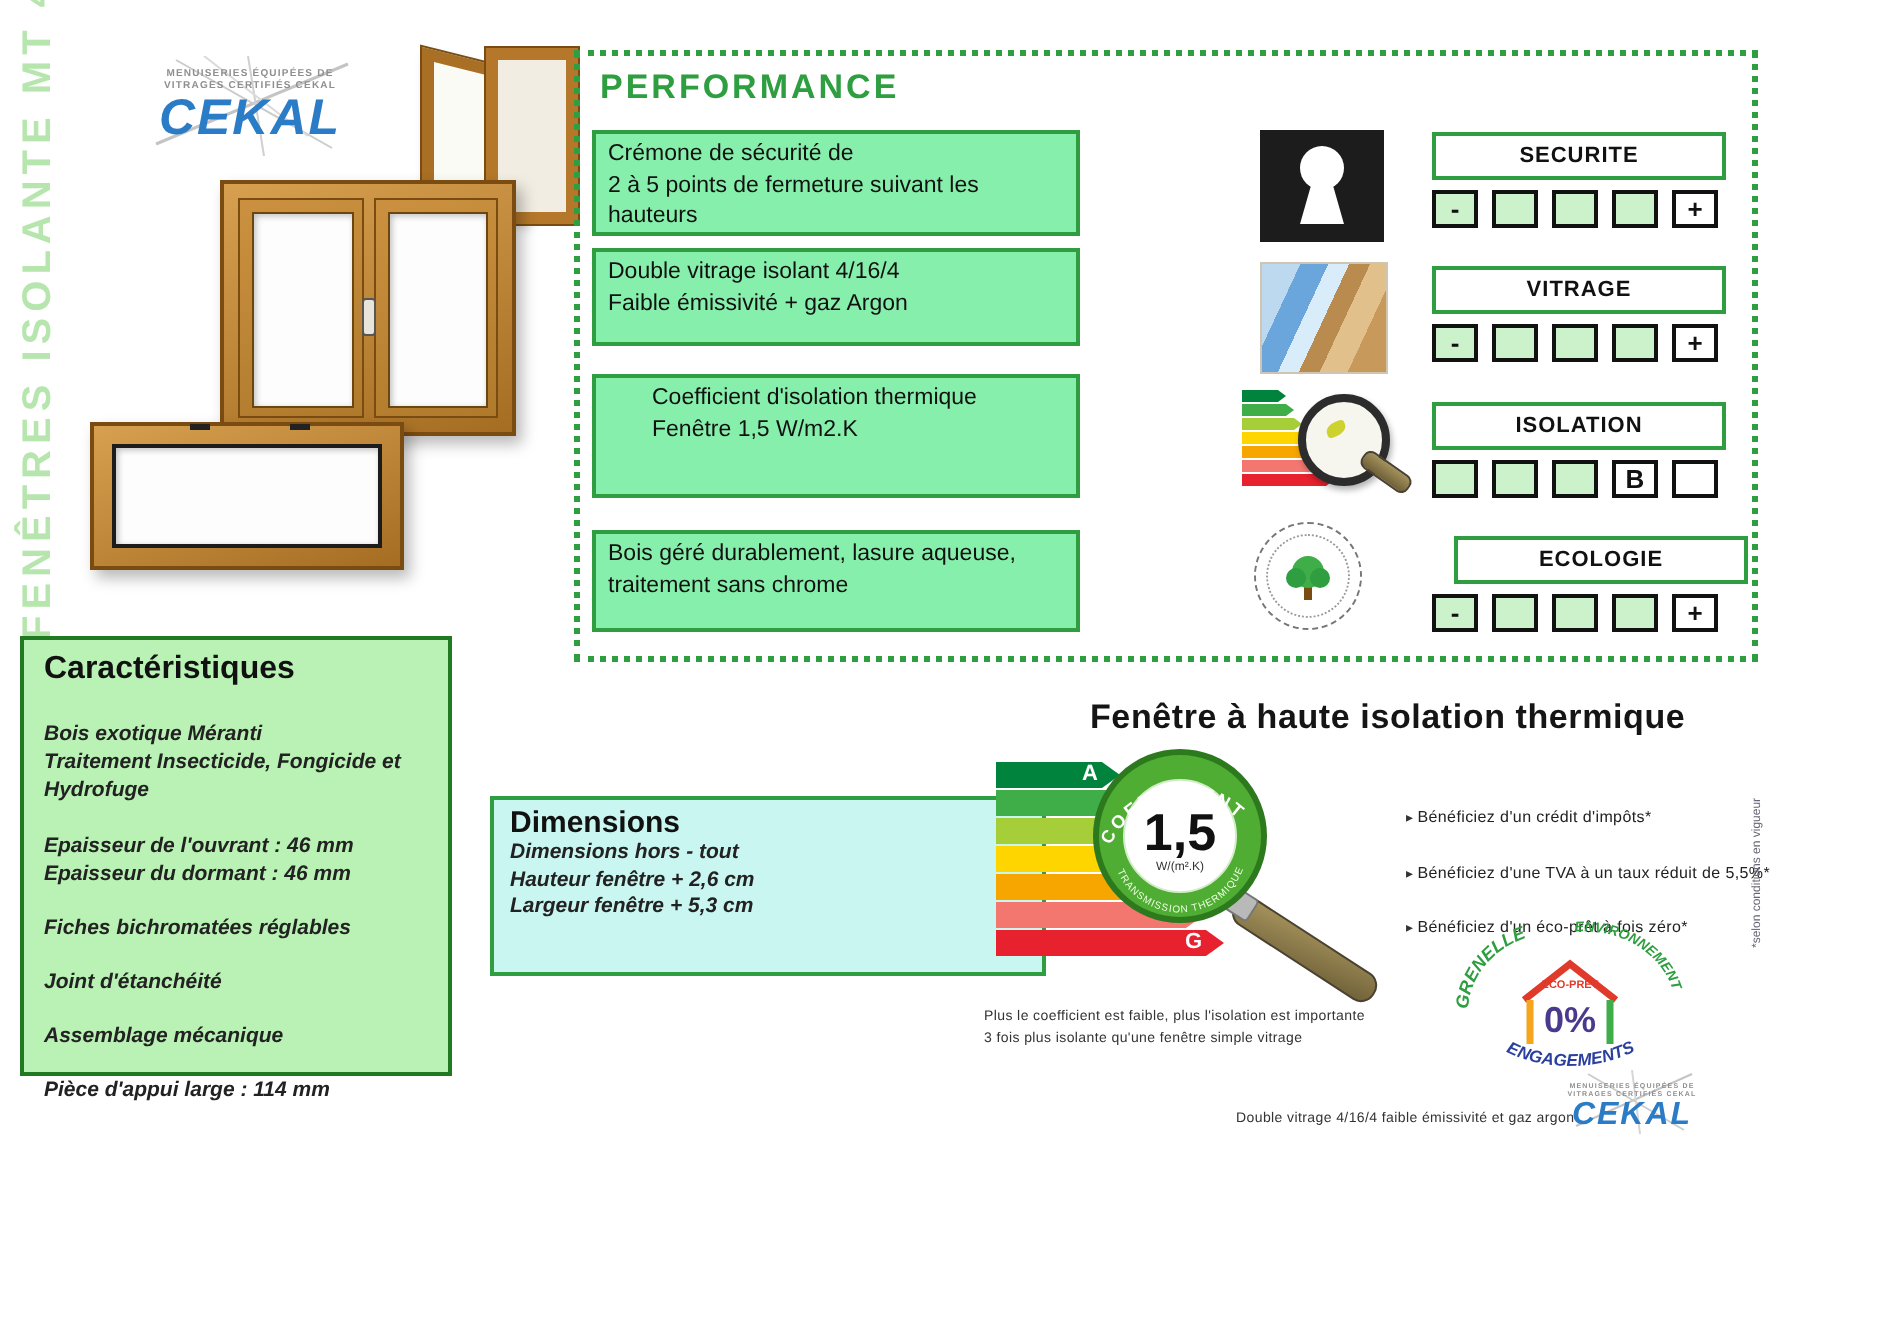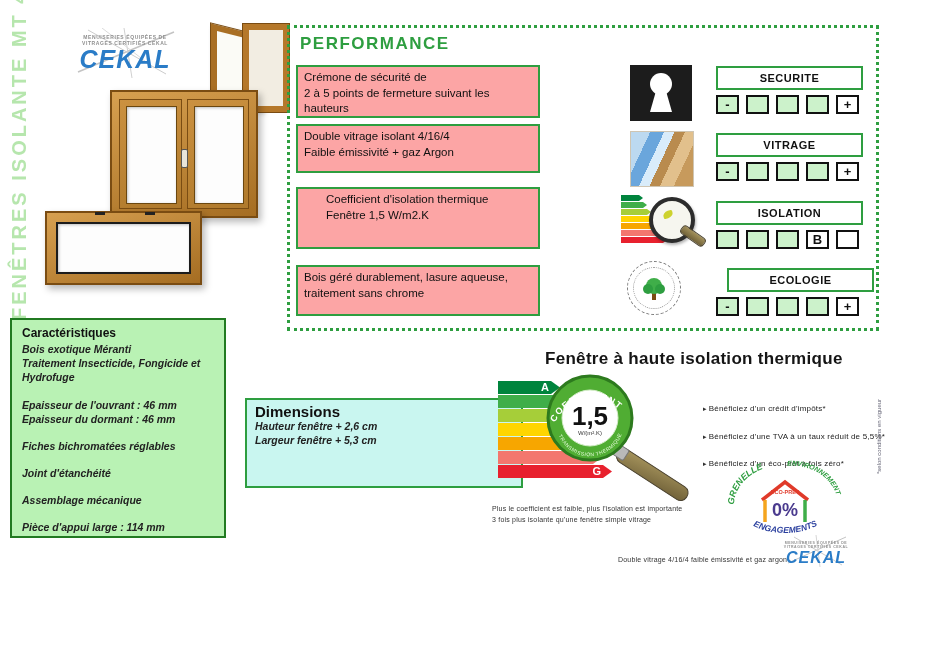--- a/index.html
+++ b/index.html
@@ -43,21 +43,21 @@
     background:linear-gradient(160deg,#d7a050,#a56d22);border:2px solid #7a4c12;
     box-shadow:3px 4px 7px rgba(0,0,0,.28);padding:9px;box-sizing:border-box;}
   #win-bottom .pane{width:100%;height:100%;border:2px solid #1c1c1c;box-sizing:border-box;}
   .hinge{position:absolute;width:10px;height:3px;background:#222;}
 
   
   #perf{position:absolute;left:287px;top:25px;width:592px;height:306px;
     border:3px dotted #2e9e40;box-sizing:border-box;}
   #perf-title{position:absolute;left:10px;top:6px;font-size:17px;letter-spacing:1.5px;
     color:#2e9e40;font-weight:600;}
-  .fbox{position:absolute;left:9px;width:244px;border:2px solid #2e9e40;background:#fca5a5;
+  .fbox{position:absolute;left:9px;width:244px;border:2px solid #2e9e40;background:#86efac;
     padding:3px 6px;font-size:11.5px;line-height:1.35;white-space:pre-line;box-sizing:border-box;}
   #fbox-0{top:40px;height:53px;}
   #fbox-1{top:99px;height:49px;}
   #fbox-2{top:162px;height:62px;padding-left:28px;}
   #fbox-3{top:240px;height:51px;}
 
   
   .rlabel{position:absolute;left:429px;width:147px;height:24px;border:2px solid #2e9e40;
     display:flex;align-items:center;justify-content:center;font-size:11px;font-weight:bold;
     letter-spacing:.5px;box-sizing:border-box;background:#fff;}
@@ -86,21 +86,21 @@
   #icon-isolation .stick{position:absolute;left:58px;top:36px;width:26px;height:8px;border-radius:4px;
     background:linear-gradient(#a4925c,#6f6038);border:1px solid #4a4230;transform:rotate(35deg);}
   #icon-eco{position:absolute;left:340px;top:236px;width:52px;height:52px;border-radius:50%;
     border:1px dashed #777;background:#fff;}
   #icon-eco .ring{position:absolute;left:5px;top:5px;width:40px;height:40px;border-radius:50%;
     border:1px dotted #999;}
 
   
   #chars{position:absolute;left:10px;top:318px;width:216px;height:220px;background:#b9f2b4;
     border:2px solid #217a21;box-sizing:border-box;padding:6px 10px;}
-  #chars .title{font-size:12px;font-weight:bold;margin-bottom:2px;}
+  #chars .title{font-size:16px;font-weight:bold;margin-bottom:16px;}
   #chars .item{font-size:10.5px;font-style:italic;font-weight:600;line-height:1.35;color:#222;}
   #chars .gap{margin-top:13px;}
 
   
   #dims{position:absolute;left:245px;top:398px;width:278px;height:90px;background:#c9f6f0;
     border:2px solid #2e9e40;box-sizing:border-box;padding:3px 8px;}
   #dims .title{font-size:15px;font-weight:bold;}
   #dims .line{font-size:10.5px;font-style:italic;font-weight:600;line-height:1.3;color:#222;}
 
   
@@ -260,20 +260,21 @@
     <div class="item gap">Epaisseur de l'ouvrant : 46 mm</div>
     <div class="item">Epaisseur du dormant : 46 mm</div>
     <div class="item gap">Fiches bichromatées réglables</div>
     <div class="item gap">Joint d'étanchéité</div>
     <div class="item gap">Assemblage mécanique</div>
     <div class="item gap">Pièce d'appui large : 114 mm</div>
   </div>
 
   <div id="dims">
     <div class="title">Dimensions</div>
+    <div class="line">Dimensions hors - tout</div>
     <div class="line">Hauteur fenêtre + 2,6 cm</div>
     <div class="line">Largeur fenêtre + 5,3 cm</div>
   </div>
 
   <div id="iso-heading">Fenêtre à haute isolation thermique</div>
 
   <div id="ebars">
     <div class="ebar" style="background: rgb(0, 132, 61);">
         <span>A</span>
       </div>

